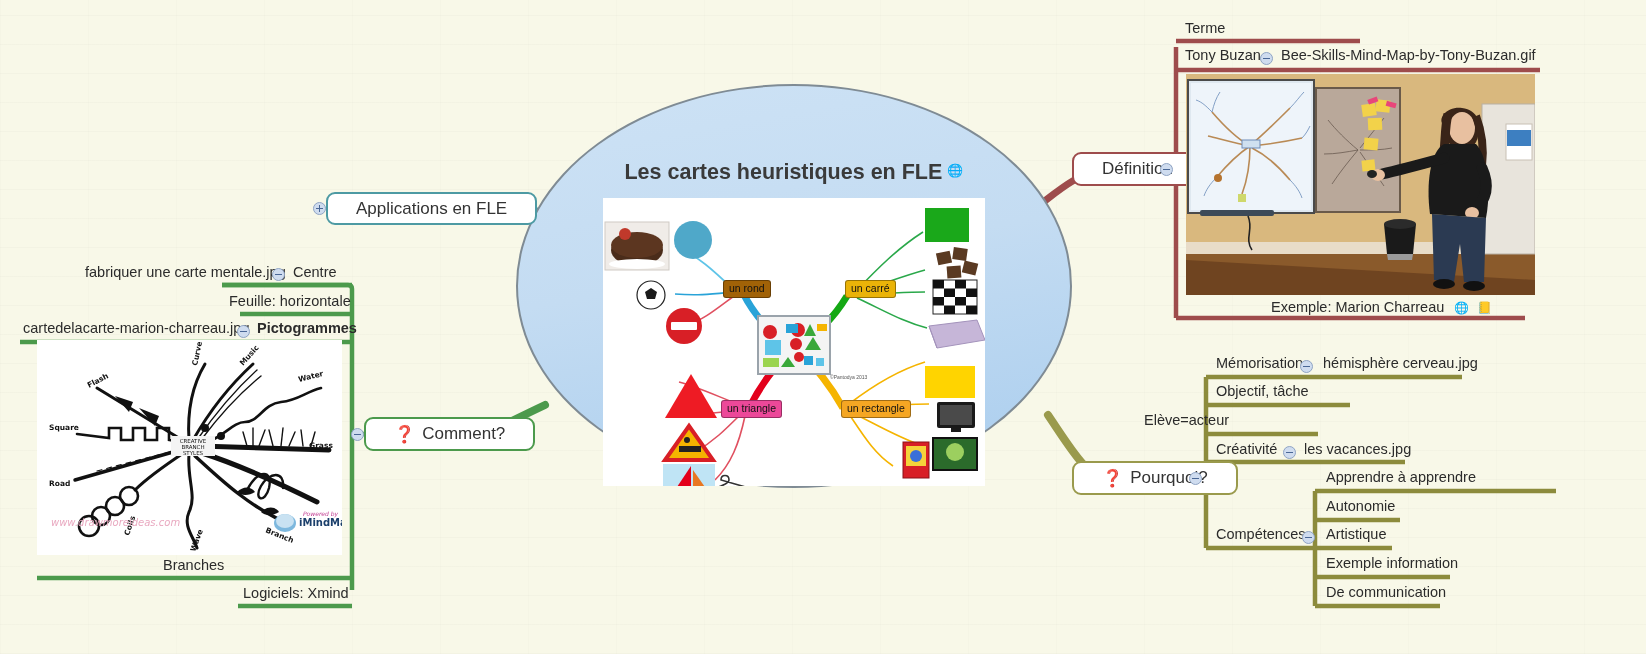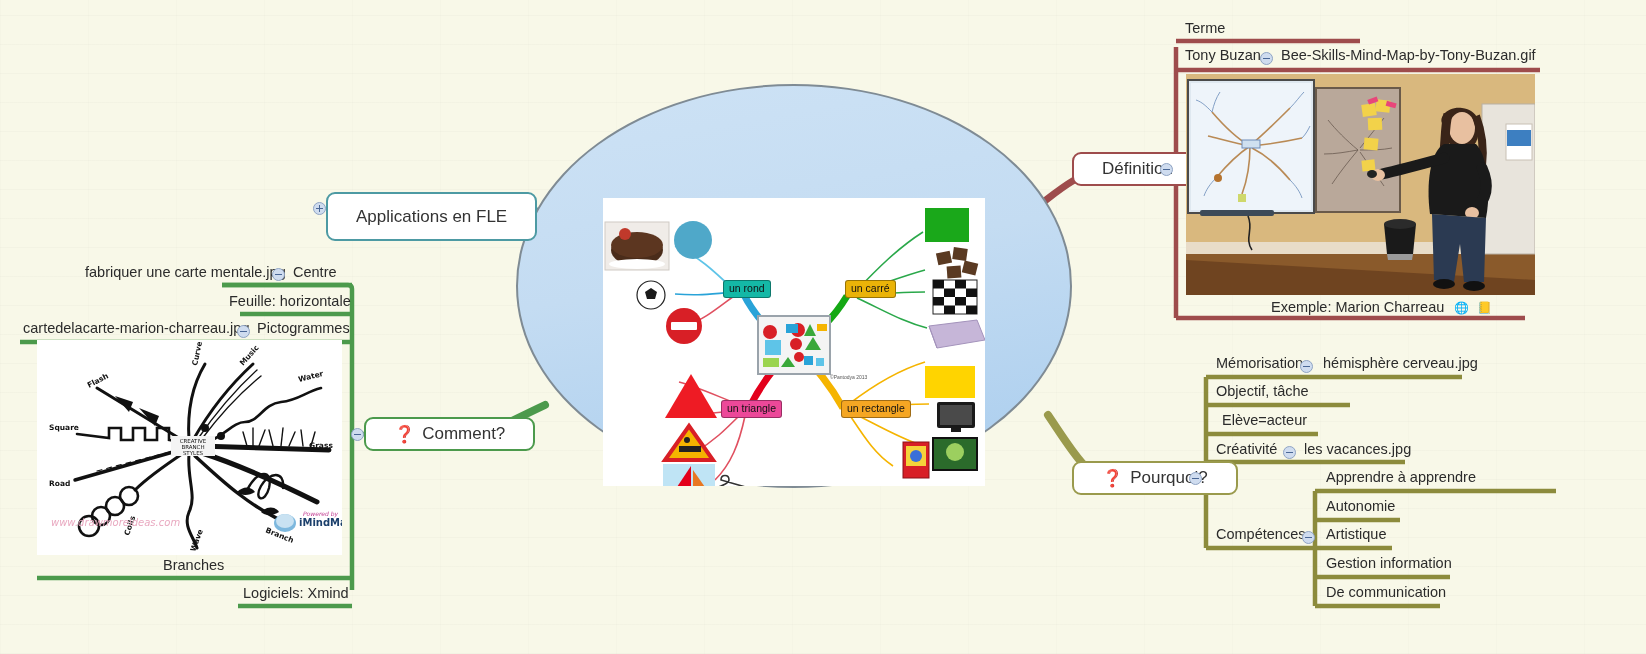--- a/index.html
+++ b/index.html
@@ -179,20 +179,23 @@
 
     <path d="M 1315 491 L 1315 606" stroke="#8c8b3c" stroke-width="4.5" fill="none"></path>
     <line x1="1315" y1="491" x2="1556" y2="491" stroke="#8c8b3c" stroke-width="4.5"></line>
     <line x1="1315" y1="520" x2="1400" y2="520" stroke="#8c8b3c" stroke-width="4.5"></line>
     <line x1="1315" y1="548" x2="1392" y2="548" stroke="#8c8b3c" stroke-width="4.5"></line>
     <line x1="1315" y1="577" x2="1450" y2="577" stroke="#8c8b3c" stroke-width="4.5"></line>
     <line x1="1315" y1="606" x2="1440" y2="606" stroke="#8c8b3c" stroke-width="4.5"></line>
   </svg>
 
   <div id="center-ellipse"></div>
+  <div id="center-title">
+    <span>Les cartes heuristiques en FLE</span><span class="globe">🌐</span>
+  </div>
 
   <div id="center-img">
     <svg width="382" height="288" viewBox="0 0 382 288" style="position:absolute;left:0;top:0;">
 
       <path d="M191 150 C 170 140 150 115 140 95" stroke="#29a3d8" stroke-width="7" fill="none"></path>
       <path d="M191 150 C 212 140 232 118 244 98" stroke="#14a814" stroke-width="7" fill="none"></path>
       <path d="M191 150 C 172 166 155 192 146 210" stroke="#e3001b" stroke-width="7" fill="none"></path>
       <path d="M191 150 C 212 166 230 192 240 210" stroke="#f5b400" stroke-width="7" fill="none"></path>
 
       <path d="M131 92 C 110 72 95 58 72 48" stroke="#5ec4e8" stroke-width="1.6" fill="none"></path>
@@ -291,28 +294,28 @@
       <rect x="348" y="230" width="10" height="4" fill="#1a1a1a"></rect>
 
       <rect x="330" y="240" width="44" height="32" fill="#2b6b2b" stroke="#111" stroke-width="2"></rect>
       <circle cx="352" cy="254" r="9" fill="#9ccf5f"></circle>
 
       <rect x="300" y="244" width="26" height="36" fill="#d81f26" stroke="#8a1218"></rect>
       <rect x="303" y="248" width="20" height="20" fill="#f5d33a"></rect>
       <circle cx="313" cy="258" r="6" fill="#3a6fd8"></circle>
     </svg>
 
-    <div class="pill" style="left:120px; top:82px; background:#14b8a6; color:#111;">un rond</div>
+    <div class="pill" style="left:120px; top:82px; background:#a16207; color:#111;">un rond</div>
     <div class="pill" style="left:242px; top:82px; background:#eab308; color:#111;">un carré</div>
     <div class="pill" style="left:118px; top:202px; background:#ec4899; color:#111;">un triangle</div>
     <div class="pill" style="left:238px; top:202px; background:#f5a623; color:#111;">un rectangle</div>
     <div style="position:absolute; left:227px; top:176px; font-size:5px; color:#555;">©Pantodya 2013</div>
   </div>
 
-  <div class="topicbox teal" style="left:326px; top:192px; height:49px;">
+  <div class="topicbox teal" style="left:326px; top:192px; height:33px;">
     <span>Applications en FLE</span>
   </div>
   <div class="toggle plus" style="left:313px; top:202px;"></div>
 
   <div class="topicbox green" style="left:364px; top:417px; height:34px;">
     <span style="margin-right:7px; font-size:17px;">❓</span>
     <span>Comment?</span>
   </div>
   <div class="toggle" style="left:351px; top:428px;"></div>
 
@@ -328,21 +331,21 @@
   <div class="toggle" style="left:1189px; top:472px;"></div>
 
   <div class="lbl" style="left:85px; top:265px;">fabriquer une carte mentale.jpg</div>
   <div class="toggle" style="left:272px; top:268px;"></div>
   <div class="lbl" style="left:293px; top:265px;">Centre</div>
 
   <div class="lbl" style="left:229px; top:294px;">Feuille: horizontale</div>
 
   <div class="lbl" style="left:23px; top:321px;">cartedelacarte-marion-charreau.jpg</div>
   <div class="toggle" style="left:237px; top:325px;"></div>
-  <div class="lbl" style="left:257px; top:321px;">Pictogrammes</div>
+  <div class="lbl" style="left:257px; top:321px;font-weight:bold;">Pictogrammes</div>
 
   <div id="img-pictogrammes">
     <svg width="305" height="215" viewBox="0 0 305 215">
       <rect width="305" height="215" fill="#ffffff"></rect>
       <g stroke="#111" fill="none" stroke-linecap="round">
 
         <path d="M150 103 L 60 48" stroke-width="3"></path>
         <path d="M78 56 L 96 62 L 92 72 Z" fill="#111" stroke="none"></path>
         <path d="M102 68 L 122 76 L 118 86 Z" fill="#111" stroke="none"></path>
 
@@ -514,28 +517,28 @@
     <span>Exemple: Marion Charreau</span>
     <span class="ic" style="margin-left:6px;">🌐</span>
     <span class="ic" style="margin-left:4px;">📒</span>
   </div>
 
   <div class="lbl" style="left:1216px; top:356px;">Mémorisation</div>
   <div class="toggle" style="left:1300px; top:360px;"></div>
   <div class="lbl" style="left:1323px; top:356px;">hémisphère cerveau.jpg</div>
 
   <div class="lbl" style="left:1216px; top:384px;">Objectif, tâche</div>
-  <div class="lbl" style="left:1222px; top:413px;">Elève=acteur</div>
+  <div class="lbl" style="left:1144px; top:413px;">Elève=acteur</div>
 
   <div class="lbl" style="left:1216px; top:442px;">Créativité</div>
   <div class="toggle" style="left:1283px; top:446px;"></div>
   <div class="lbl" style="left:1304px; top:442px;">les vacances.jpg</div>
 
   <div class="lbl" style="left:1216px; top:527px;">Compétences</div>
   <div class="toggle" style="left:1302px; top:531px;"></div>
 
   <div class="lbl" style="left:1326px; top:470px;">Apprendre à apprendre</div>
   <div class="lbl" style="left:1326px; top:499px;">Autonomie</div>
   <div class="lbl" style="left:1326px; top:527px;">Artistique</div>
-  <div class="lbl" style="left:1326px; top:556px;">Gestion information</div>
+  <div class="lbl" style="left:1326px; top:556px;">Exemple information</div>
   <div class="lbl" style="left:1326px; top:585px;">De communication</div>
 
 </div>
 
 </body></html>

